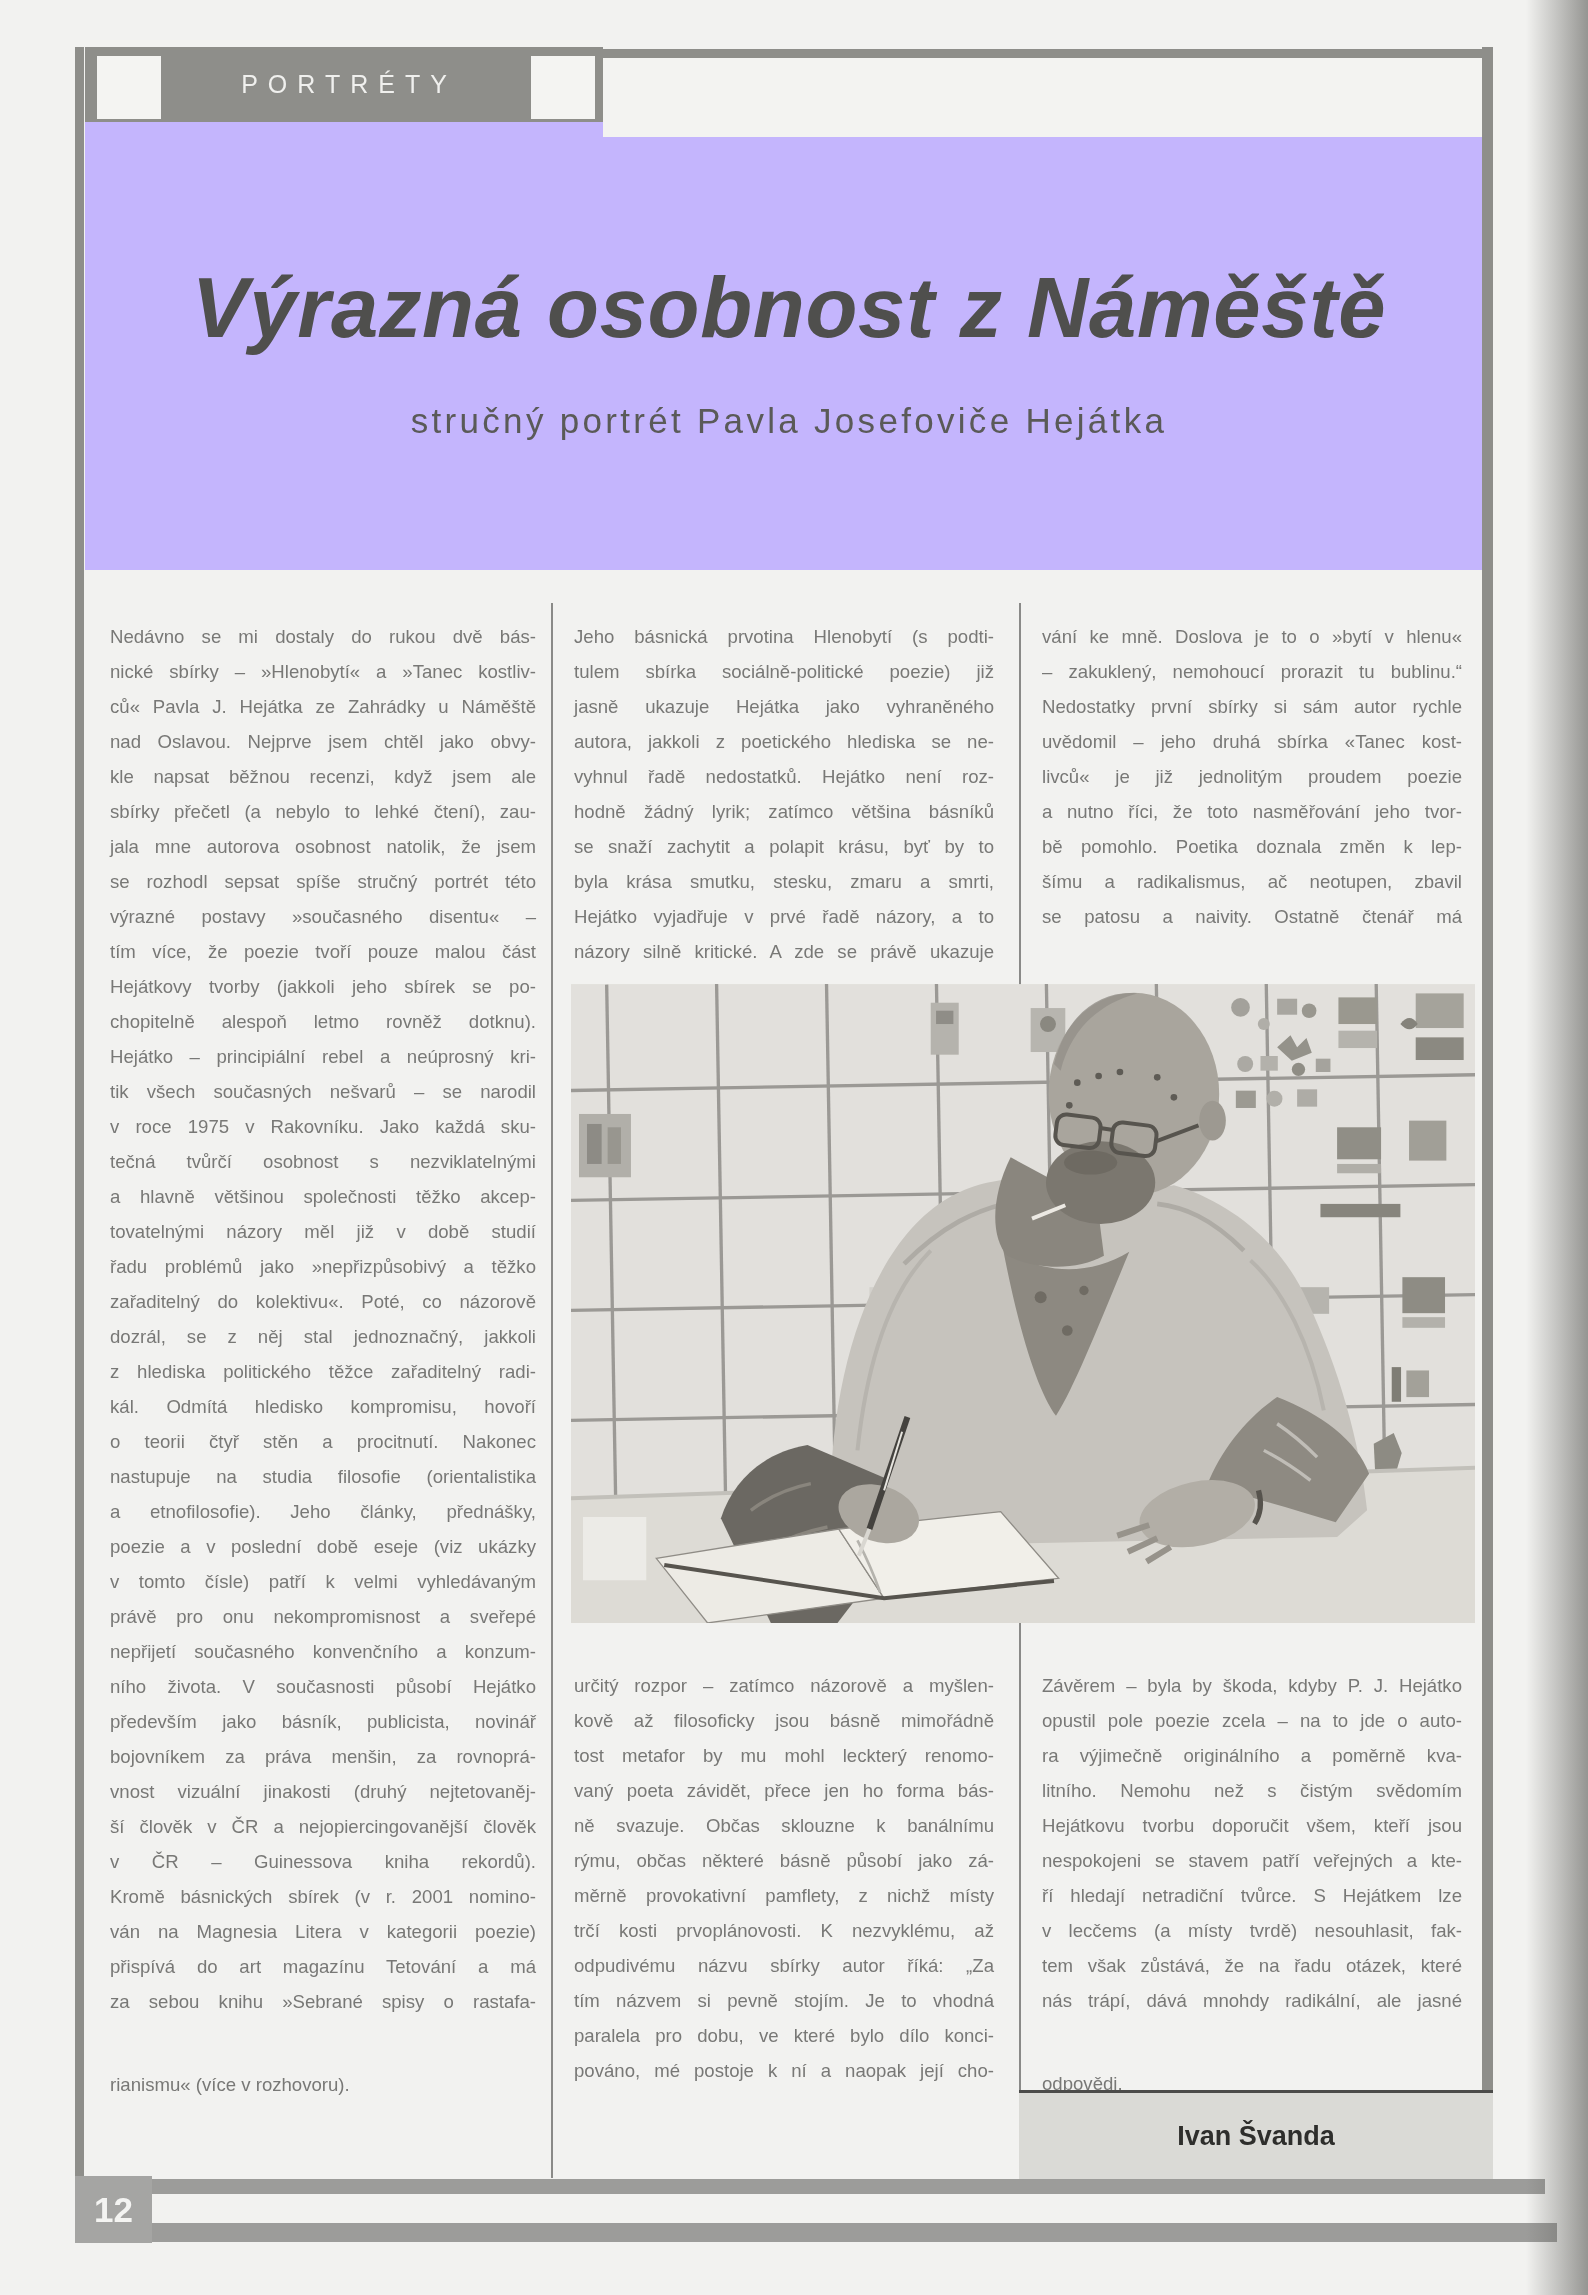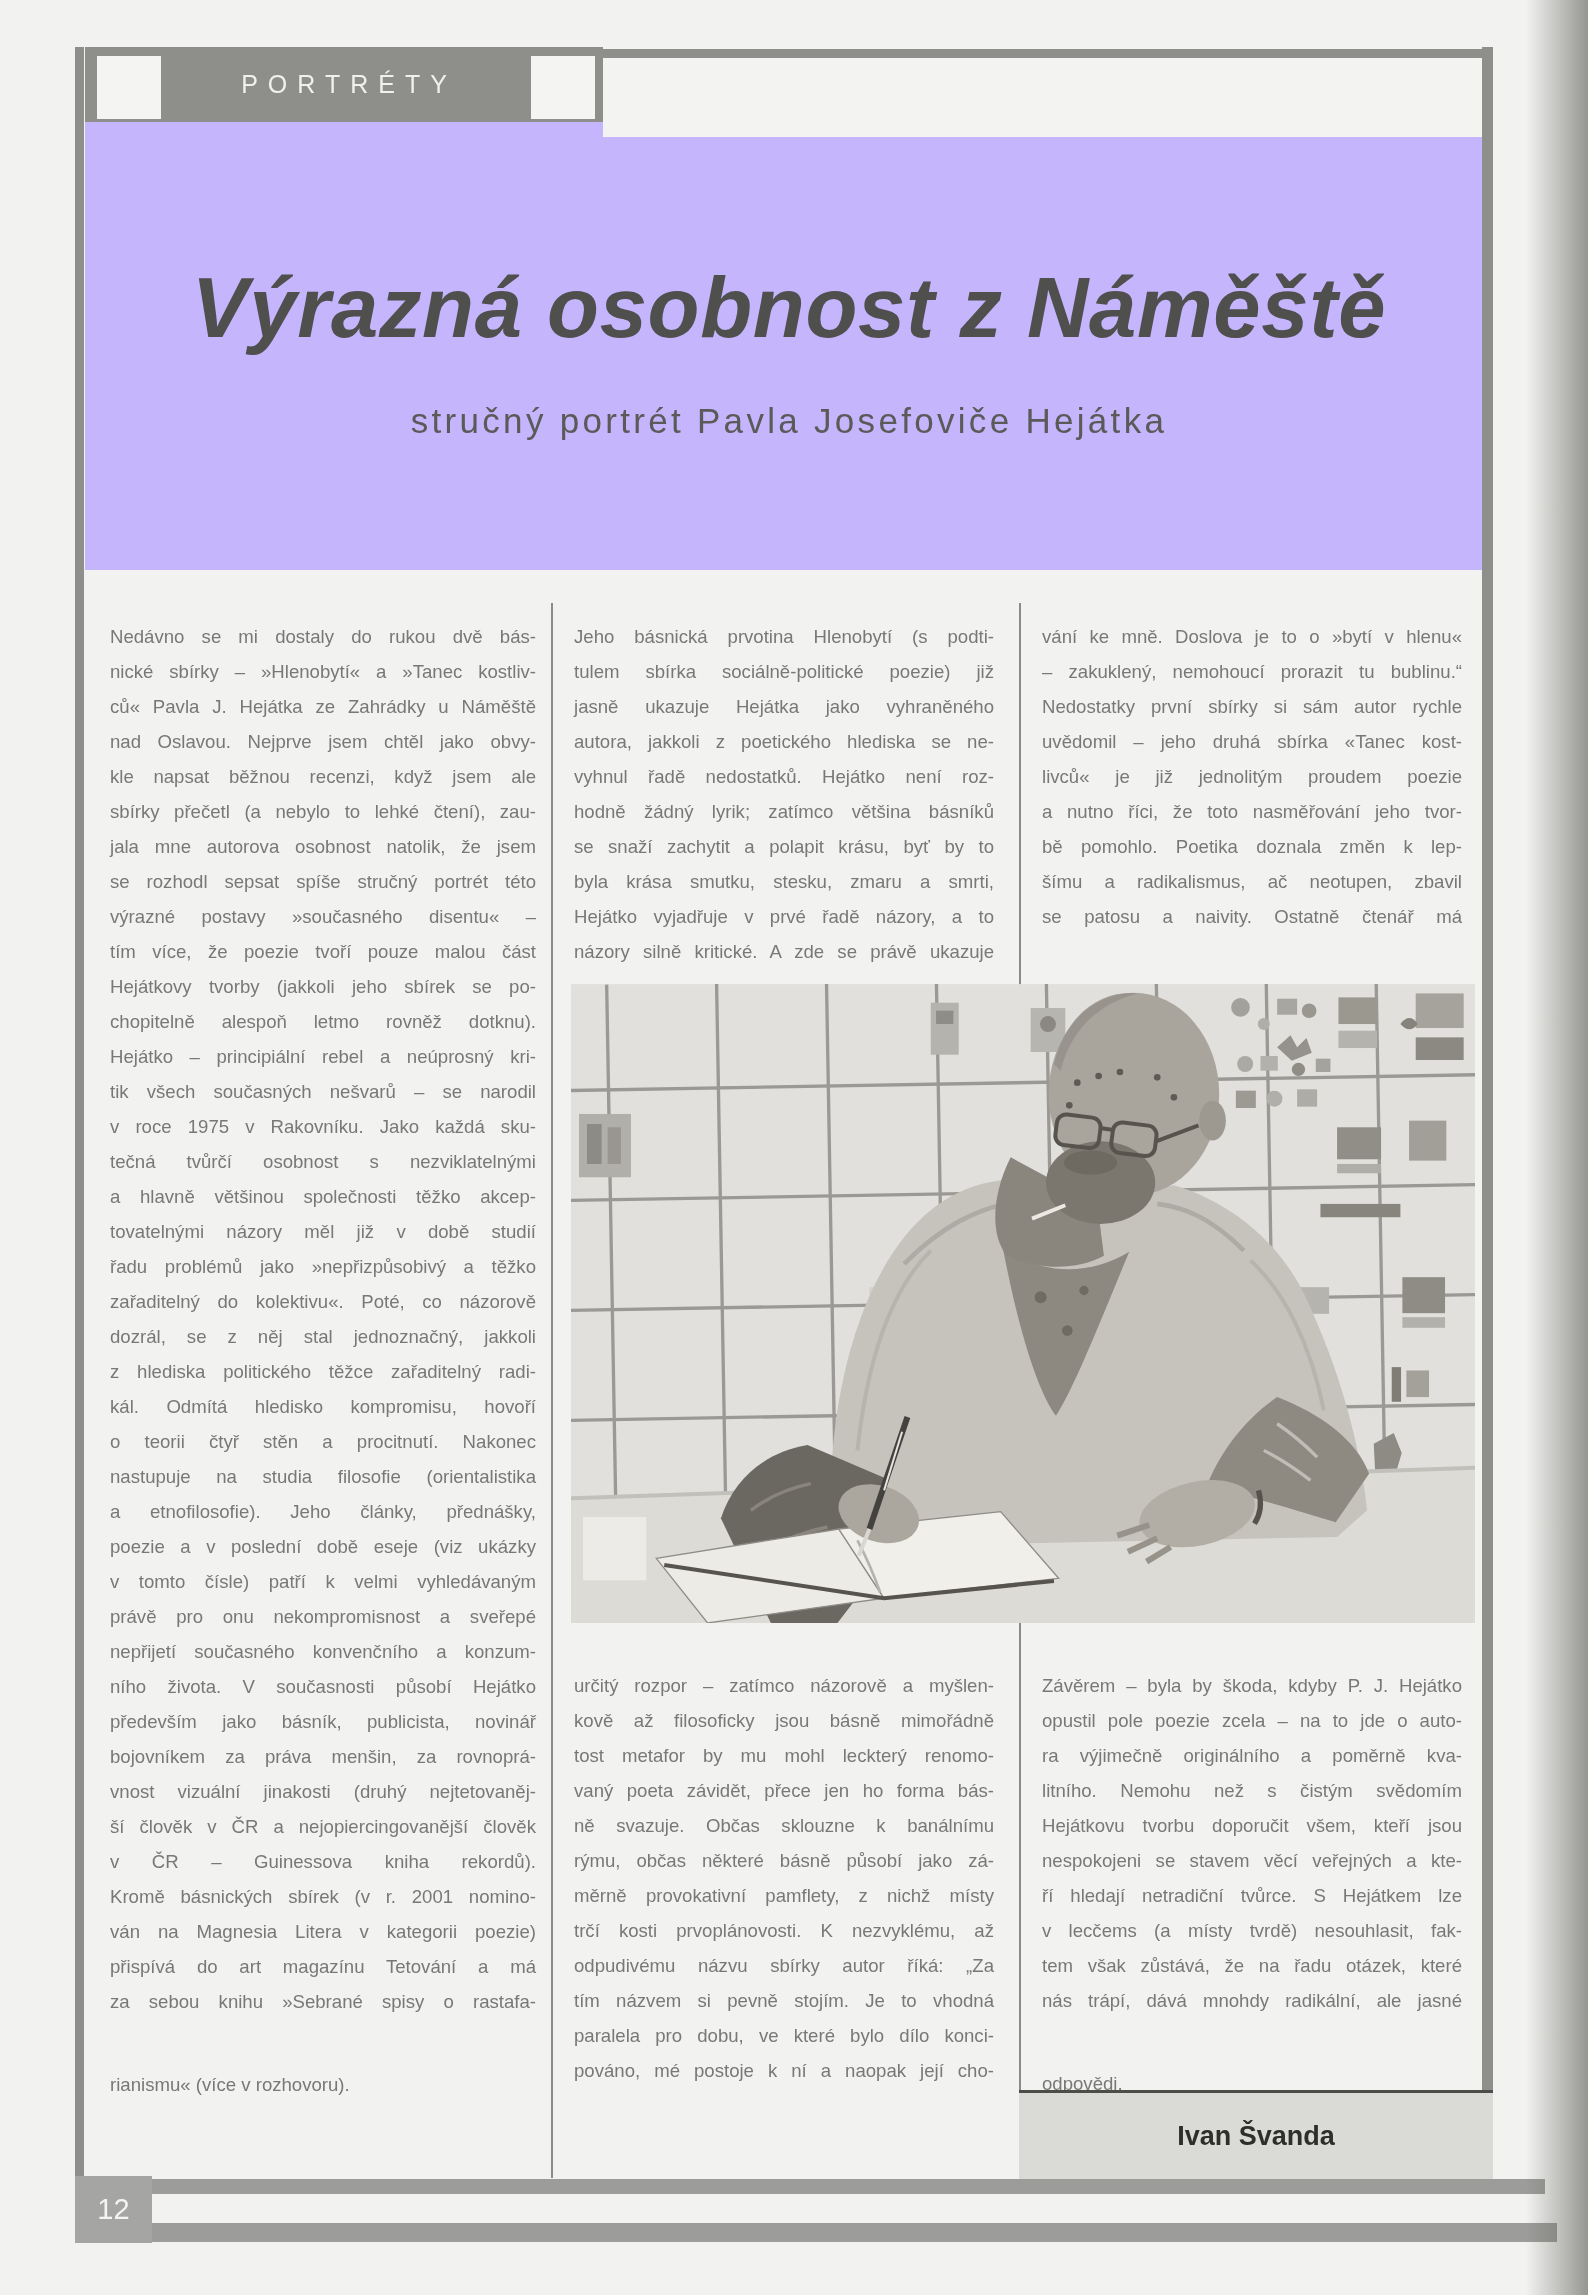--- a/index.html
+++ b/index.html
@@ -31,21 +31,21 @@
   .tline.noj{text-align-last:left;margin-top:48px;}
   .divider{position:absolute;top:603px;width:2px;height:1575px;background:#8a8a88;}
   
   .photo{position:absolute;left:571px;top:984px;width:904px;height:639px;}
   
   .byline-box{position:absolute;left:1019px;top:2090px;width:474px;height:87px;background:#dadad6;
      border-top:3.3px solid #4c4c4a;display:flex;align-items:center;justify-content:center;}
   .byline-box .name{font-size:27px;font-weight:bold;color:#2e2e2c;}
   
   .pgbox{position:absolute;left:75px;top:2176px;width:77px;height:67px;background:#a5a5a3;
-     display:flex;align-items:center;justify-content:center;color:#f4f4f2;font-size:29px;}
+     display:flex;align-items:center;justify-content:center;color:#f4f4f2;font-size:35px;font-weight:bold;}
   .fband1{position:absolute;left:152px;top:2179px;width:1393px;height:15.3px;background:#9c9c9a;}
   .fband2{position:absolute;left:152px;top:2223px;width:1405px;height:18.6px;background:#9c9c9a;}
   
   .rshadow{position:absolute;right:0;top:0;width:63px;height:2295px;
      background:linear-gradient(to right, rgba(100,100,96,0) 0%, rgba(95,95,91,0.35) 55%, rgba(70,70,66,0.55) 100%);}
 </style>
 </head>
 <body>
 
 <div class="page">
@@ -277,21 +277,21 @@
       <div class="tline">tím názvem si pevně stojím. Je to vhodná</div>
       <div class="tline">paralela pro dobu, ve které bylo dílo konci-</div>
       <div class="tline">pováno, mé postoje k ní a naopak její cho-</div>
     </div>
   <div class="col" style="left:1042px;top:1668px;width:420px;">
       <div class="tline">Závěrem – byla by škoda, kdyby P. J. Hejátko</div>
       <div class="tline">opustil pole poezie zcela – na to jde o auto-</div>
       <div class="tline">ra výjimečně originálního a poměrně kva-</div>
       <div class="tline">litního. Nemohu než s čistým svědomím</div>
       <div class="tline">Hejátkovu tvorbu doporučit všem, kteří jsou</div>
-      <div class="tline">nespokojeni se stavem věcí veřejných a kte-</div>
+      <div class="tline">nespokojeni se stavem patří veřejných a kte-</div>
       <div class="tline">ří hledají netradiční tvůrce. S Hejátkem lze</div>
       <div class="tline">v lecčems (a místy tvrdě) nesouhlasit, fak-</div>
       <div class="tline">tem však zůstává, že na řadu otázek, které</div>
       <div class="tline">nás trápí, dává mnohdy radikální, ale jasné</div>
       <div class="tline noj">odpovědi.</div>
     </div>
 
   <div class="byline-box">
     <span class="name">Ivan Švanda</span>
   </div>

